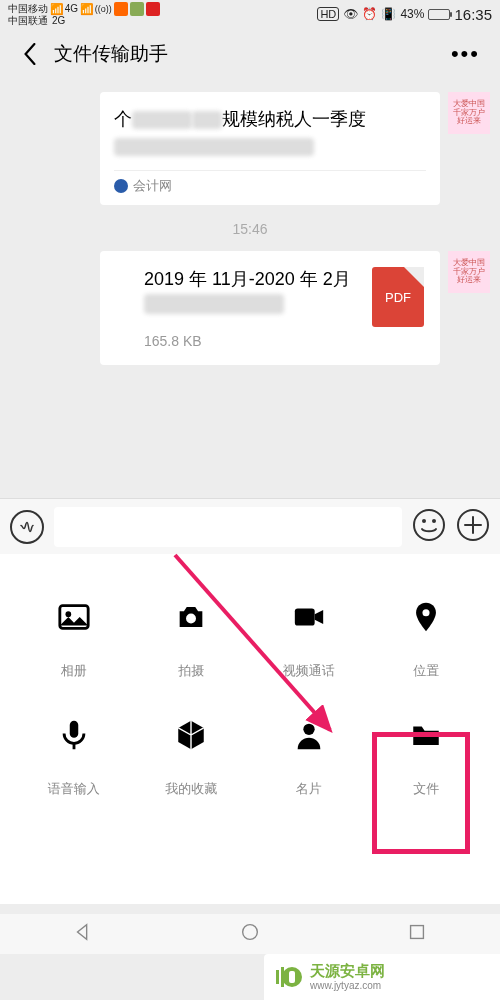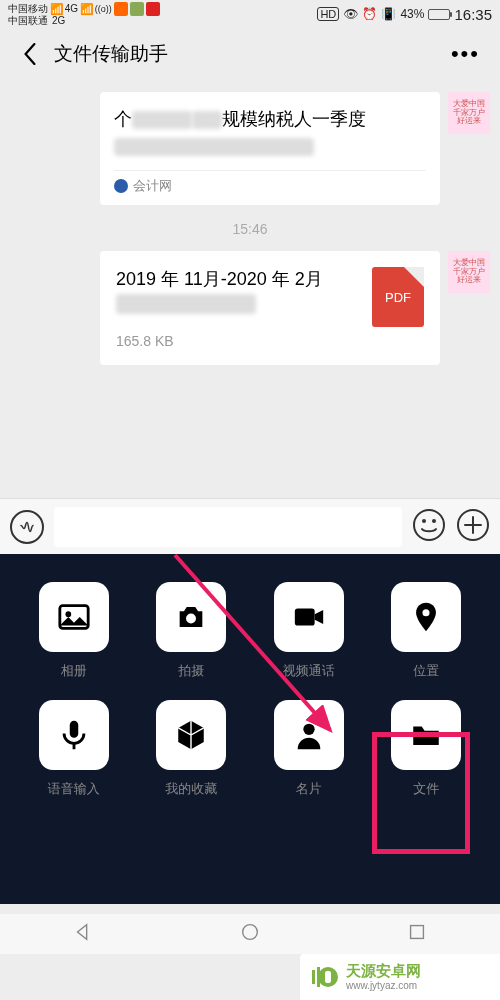--- a/index.html
+++ b/index.html
@@ -52,43 +52,43 @@
   .avatar { width:42px; height:42px; border-radius:0; background:#fde; display:flex; align-items:center; justify-content:center; font-size:8px; color:#c55; text-align:center; line-height:1.1; padding:2px; }
   .bubble { background:#fff; border-radius:4px; width:340px; padding:14px 14px 10px 14px; }
   .art-title { font-size:18px; color:#000; line-height:1.5; }
   .blur { display:inline-block; width:60px; height:18px; border-radius:4px; filter:blur(2px); background:#ddd; vertical-align:text-bottom; }
   .art-body { margin-top:6px; font-size:17px; color:#666; display:flex; justify-content:space-between; align-items:flex-start; }
   .art-thumb { width:60px; height:60px; border-radius:50%; background:radial-gradient(circle at 30% 30%, #fff, #f5e9c8 60%, #2a3a60 62%); flex-shrink:0; }
   .art-foot { margin-top:10px; border-top:1px solid #eee; padding-top:6px; font-size:13px; color:#888; display:flex; align-items:center; gap:5px; }
   .src-ico { width:14px; height:14px; border-radius:50%; background:#2a5caa; }
   .timestamp { text-align:center; font-size:14px; color:#aaa; margin:4px 0 14px; }
   .file-bubble { background:#fff; border-radius:4px; width:340px; padding:16px; display:flex; gap:14px; }
-  .file-info { flex:1; }
+  .file-info { flex:1;margin-left:28px; }
   .file-name { font-size:18px; color:#000; line-height:1.4; }
   .file-size { font-size:14px; color:#999; margin-top:16px; }
   .file-icon { width:52px; height:60px; background:#db4437; border-radius:3px; position:relative; display:flex; align-items:center; justify-content:center; color:#fff; font-size:13px; font-weight:500; }
   .file-icon::before { content:""; position:absolute; top:0; right:0; border-width:10px; border-style:solid; border-color:#ededed #ededed transparent transparent; }
   
   .input-bar { height:56px; background:#f7f7f7; display:flex; align-items:center; padding:0 10px; gap:10px; border-top:1px solid #ddd; }
   .circ-btn { width:34px; height:34px; border:2px solid #333; border-radius:50%; display:flex; align-items:center; justify-content:center; }
   .text-input { flex:1; height:40px; background:#fff; border-radius:4px; }
   
-  .attach-panel { height:350px; background:#0f172a; padding:28px 20px 0 20px; display:grid; grid-template-columns:repeat(4,1fr); gap:20px 10px; align-content:start; }
+  .attach-panel { height:350px; background:#ffffff; padding:28px 20px 0 20px; display:grid; grid-template-columns:repeat(4,1fr); gap:20px 10px; align-content:start; }
   .att-item { display:flex; flex-direction:column; align-items:center; gap:10px; }
   .att-box { width:70px; height:70px; background:#fff; border-radius:14px; display:flex; align-items:center; justify-content:center; }
   .att-box svg { width:34px; height:34px; }
   .att-label { font-size:13px; color:#888; }
   .highlight { position:absolute; border:5px solid #e91e63; pointer-events:none; }
   .hl-file { left:372px; top:732px; width:98px; height:122px; }
   .arrow { position:absolute; left:170px; top:550px; width:170px; height:190px; pointer-events:none; }
   
   .nav-bar { position:absolute; bottom:46px; left:0; right:0; height:40px; display:flex; justify-content:space-around; align-items:center; background:#f7f7f7; }
   .nav-bar svg { width:22px; height:22px; }
   
-  .watermark { position:absolute; right:0; bottom:0; height:46px; width:200px; background:#fff; display:flex; align-items:center; gap:6px; padding:0 10px; border-top-left-radius:4px; }
+  .watermark { position:absolute; right:0; bottom:0; height:46px; width:236px; background:#fff; display:flex; align-items:center; gap:6px; padding:0 10px; border-top-left-radius:4px; }
   .wm-logo { width:30px; height:30px; }
   .wm-txt { display:flex; flex-direction:column; line-height:1.2; }
   .wm-name { font-size:15px; color:#7cb342; font-weight:bold; }
   .wm-url { font-size:10px; color:#888; }
 </style>
 </head>
 <body>
 
 <div class="status-bar">
   <div class="status-left">

